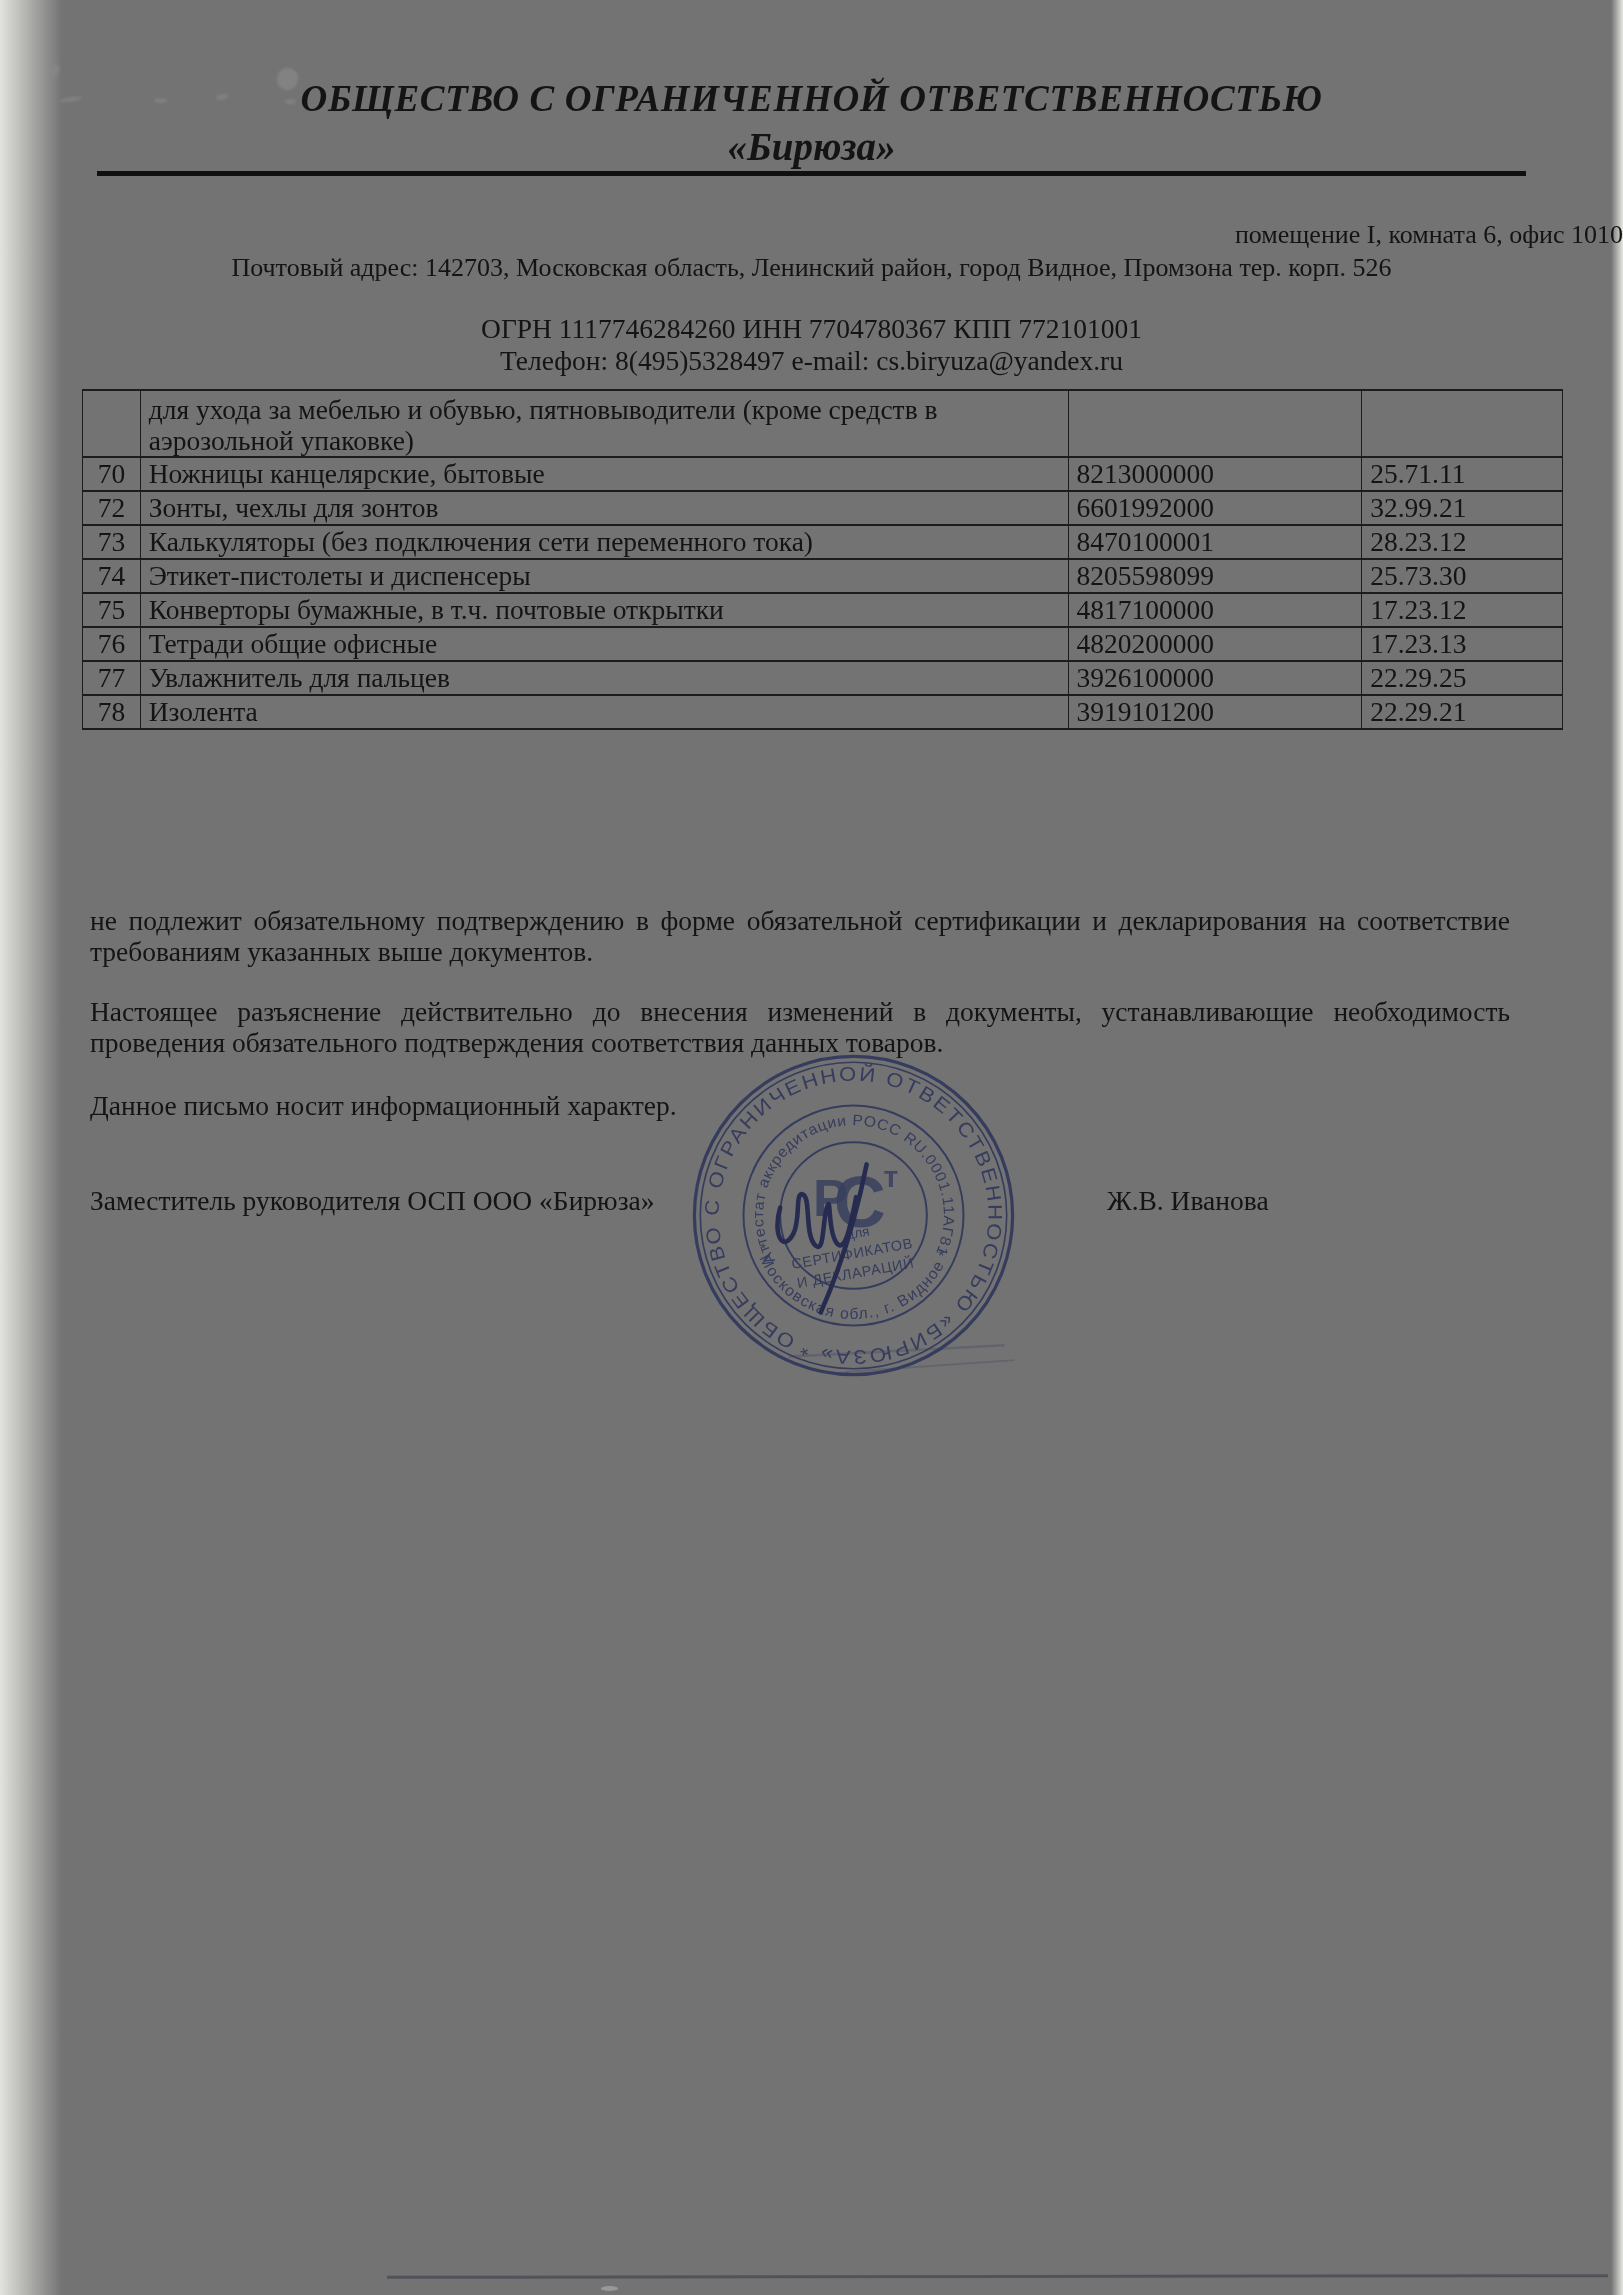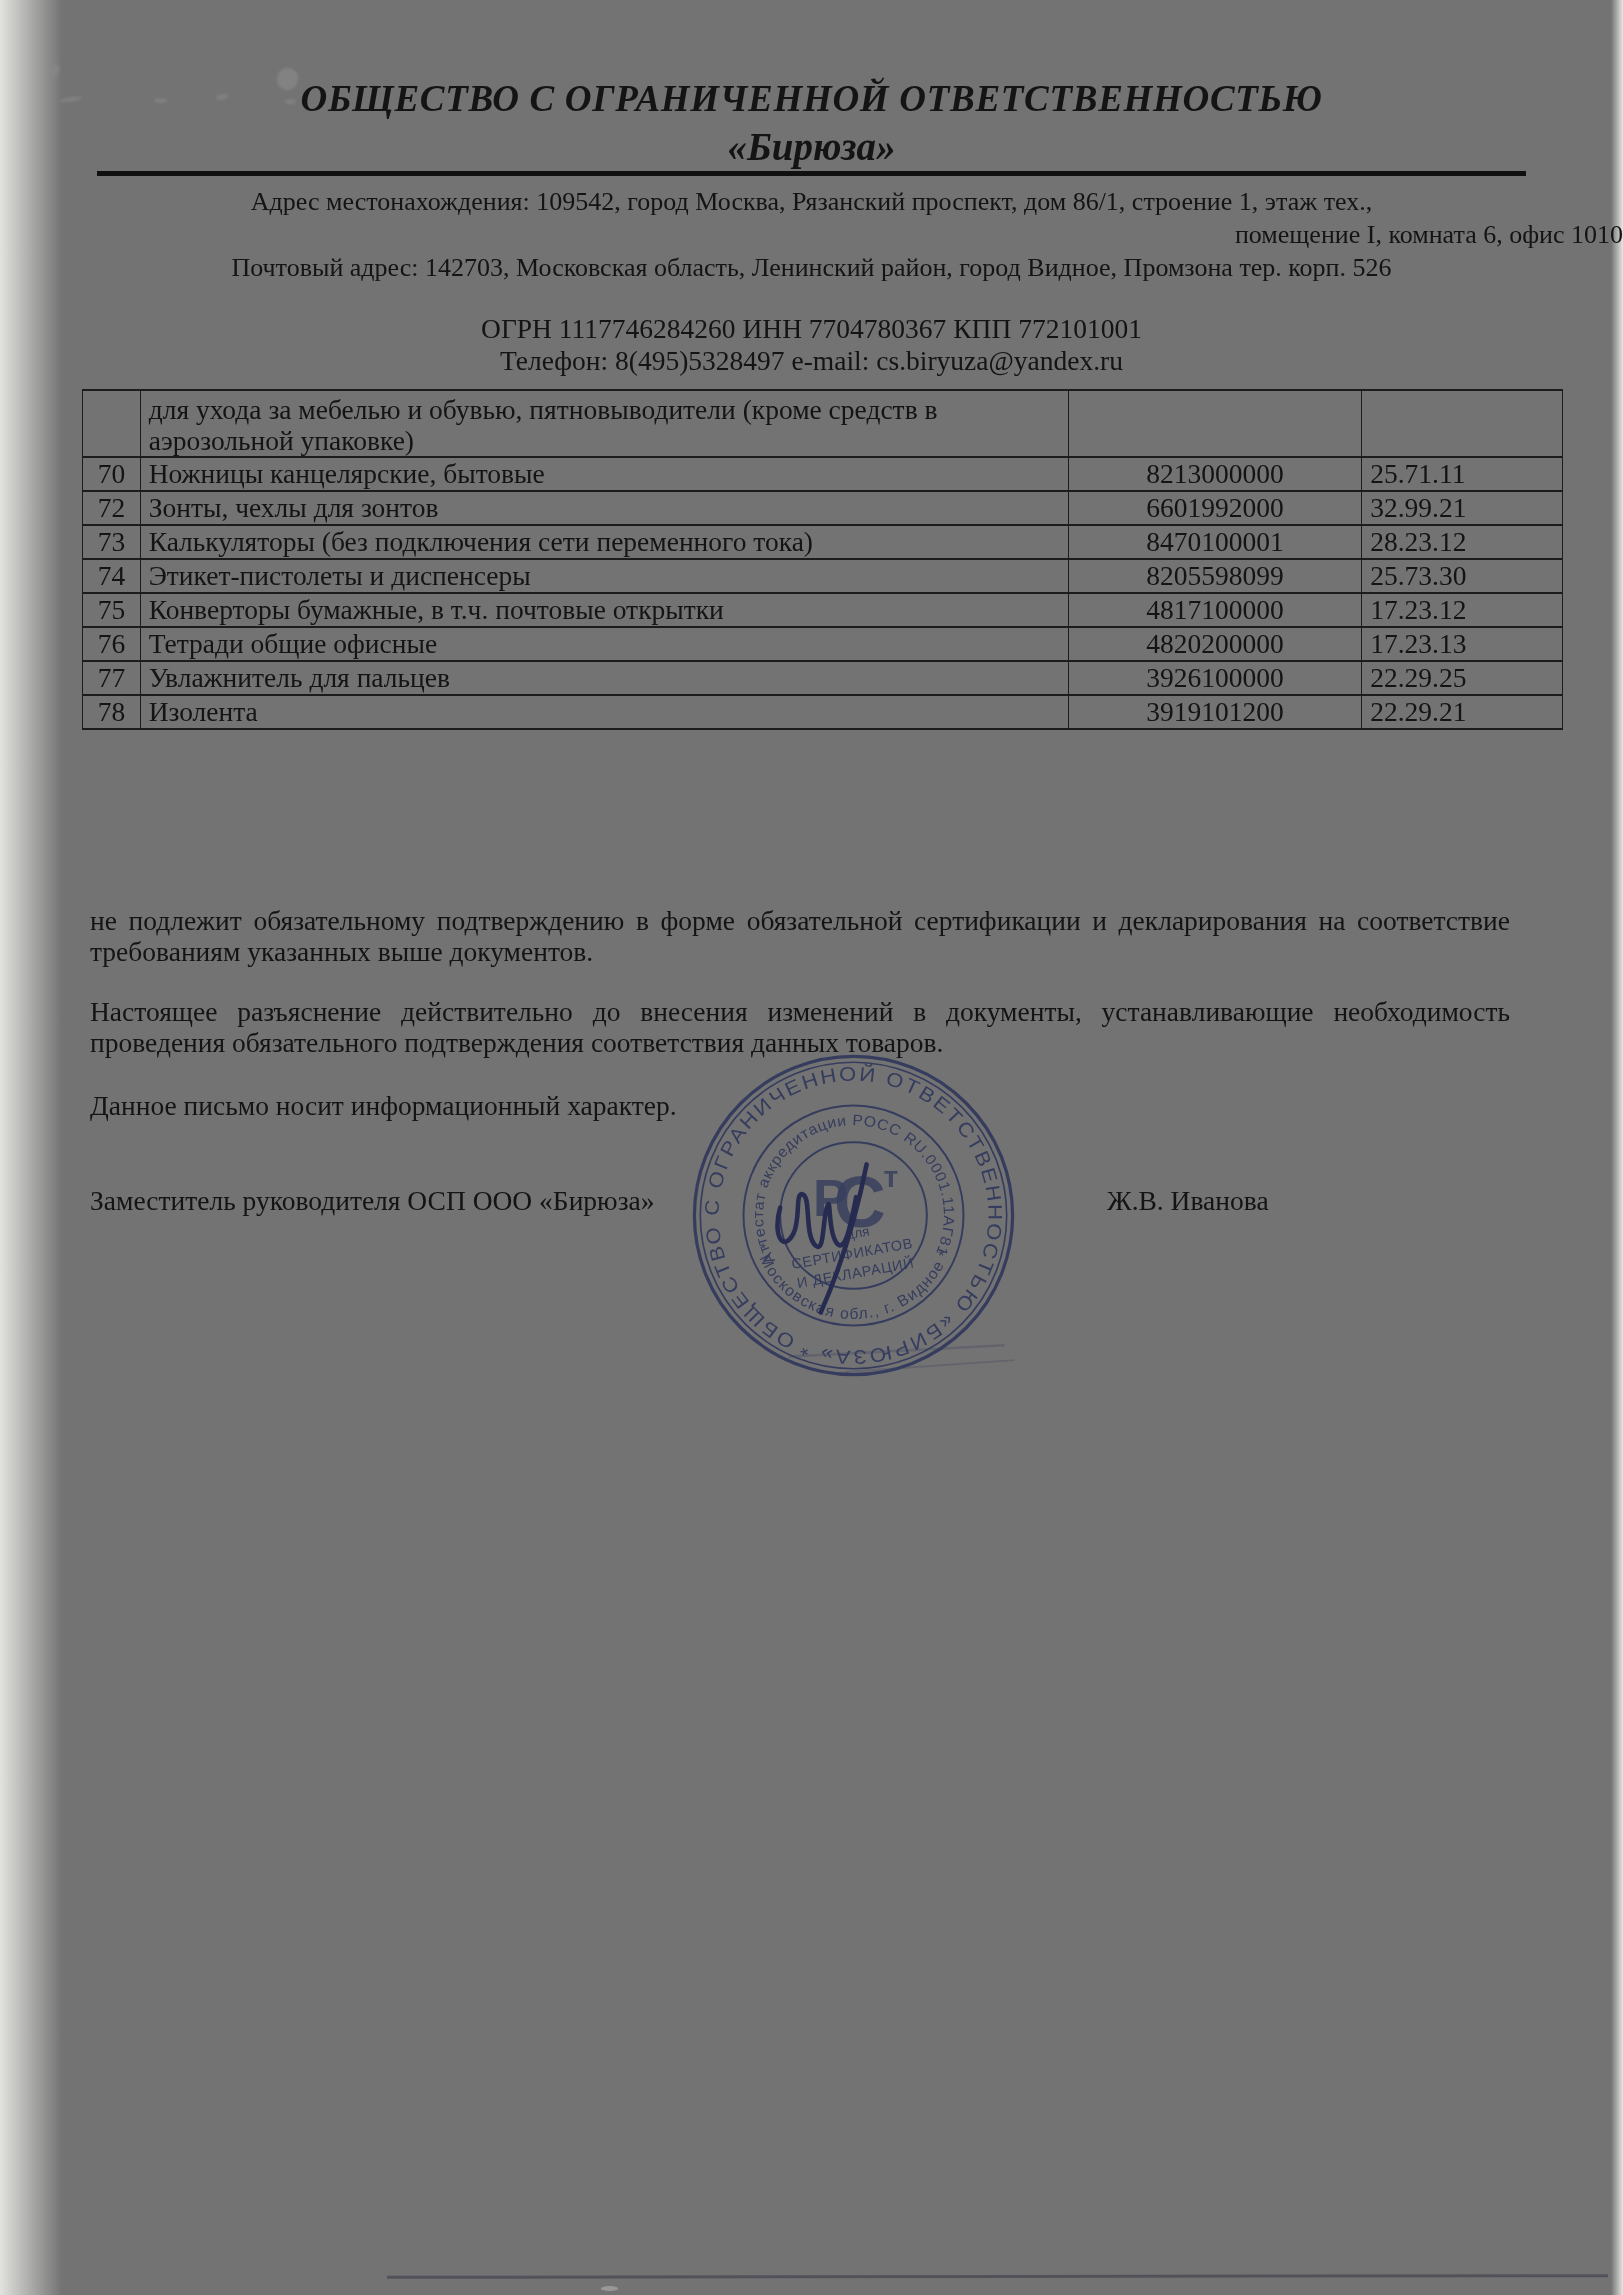--- a/index.html
+++ b/index.html
@@ -25,21 +25,21 @@
   .reg{top:313px;font-size:27.5px;}
   .contact{top:345px;font-size:27.5px;}
 
   table.goods{position:absolute;left:82px;top:389px;width:1412px;border-collapse:collapse;
         table-layout:fixed;}
   table.goods td{border-left:1.3px solid #1c1c1c;border-right:1.3px solid #1c1c1c;
         border-top:2.6px solid #1c1c1c;border-bottom:2.6px solid #1c1c1c;
         font-size:27.5px;padding:0 7.9px;overflow:hidden;}
   td.c-num{width:41px;text-align:center;padding:0;}
   td.c-desc{width:911px;padding-left:10.5px;}
-  td.c-code{width:277px;padding-left:19.6px;text-align:center;}
+  td.c-code{width:277px;padding-left:19.6px;}
   td.c-okpd{width:184px;padding-left:11.8px;}
   tr.row{height:33px;}
   tr.carry{height:63px;}
   tr.carry td{vertical-align:top;padding-top:2.6px;line-height:31px;}
 
   .para{position:absolute;left:90px;width:1420px;font-size:27.5px;line-height:31px;
         text-align:justify;}
   .p1{top:905px;}
   .p2{top:996px;}
   .p3{top:1090px;text-align:left;}
@@ -66,21 +66,20 @@
   <div class="smudge" style="left:50px;top:64px;width:9.2px;height:14.4px;transform:rotate(20deg);"></div>
   <div class="smudge" style="left:60px;top:97px;width:22px;height:5.2px;transform:rotate(-8deg);"></div>
   <div class="smudge" style="left:154px;top:98px;width:13px;height:4.6px;"></div>
   <div class="smudge" style="left:216px;top:94px;width:11.8px;height:5.9px;transform:rotate(-12deg);"></div>
   <div class="smudge" style="left:277px;top:68px;width:21px;height:22px;transform:rotate(15deg);opacity:.65;"></div>
   <div class="smudge" style="left:285px;top:99px;width:10.5px;height:5.2px;"></div>
 
   <div class="center-line title1">ОБЩЕСТВО С ОГРАНИЧЕННОЙ ОТВЕТСТВЕННОСТЬЮ</div>
   <div class="center-line title2">«Бирюза»</div>
   <div class="head-rule"></div>
-  <div class="center-line addr1">Адрес местонахождения: 109542, город Москва, Рязанский проспект, дом 86/1, строение 1, этаж тех.,</div>
   <div class="center-line addr2">помещение I, комната 6, офис 1010</div>
   <div class="center-line addr3">Почтовый адрес: 142703, Московская область, Ленинский район, город Видное, Промзона тер. корп. 526</div>
   <div class="center-line reg">ОГРН 1117746284260 ИНН 7704780367 КПП 772101001</div>
   <div class="center-line contact">Телефон: 8(495)5328497 e-mail: cs.biryuza@yandex.ru</div>
 
   <table class="goods">
     <tbody>
       <tr class="carry">
         <td class="c-num"></td>
         <td class="c-desc">для ухода за мебелью и обувью, пятновыводители (кроме средств в аэрозольной упаковке)</td>

